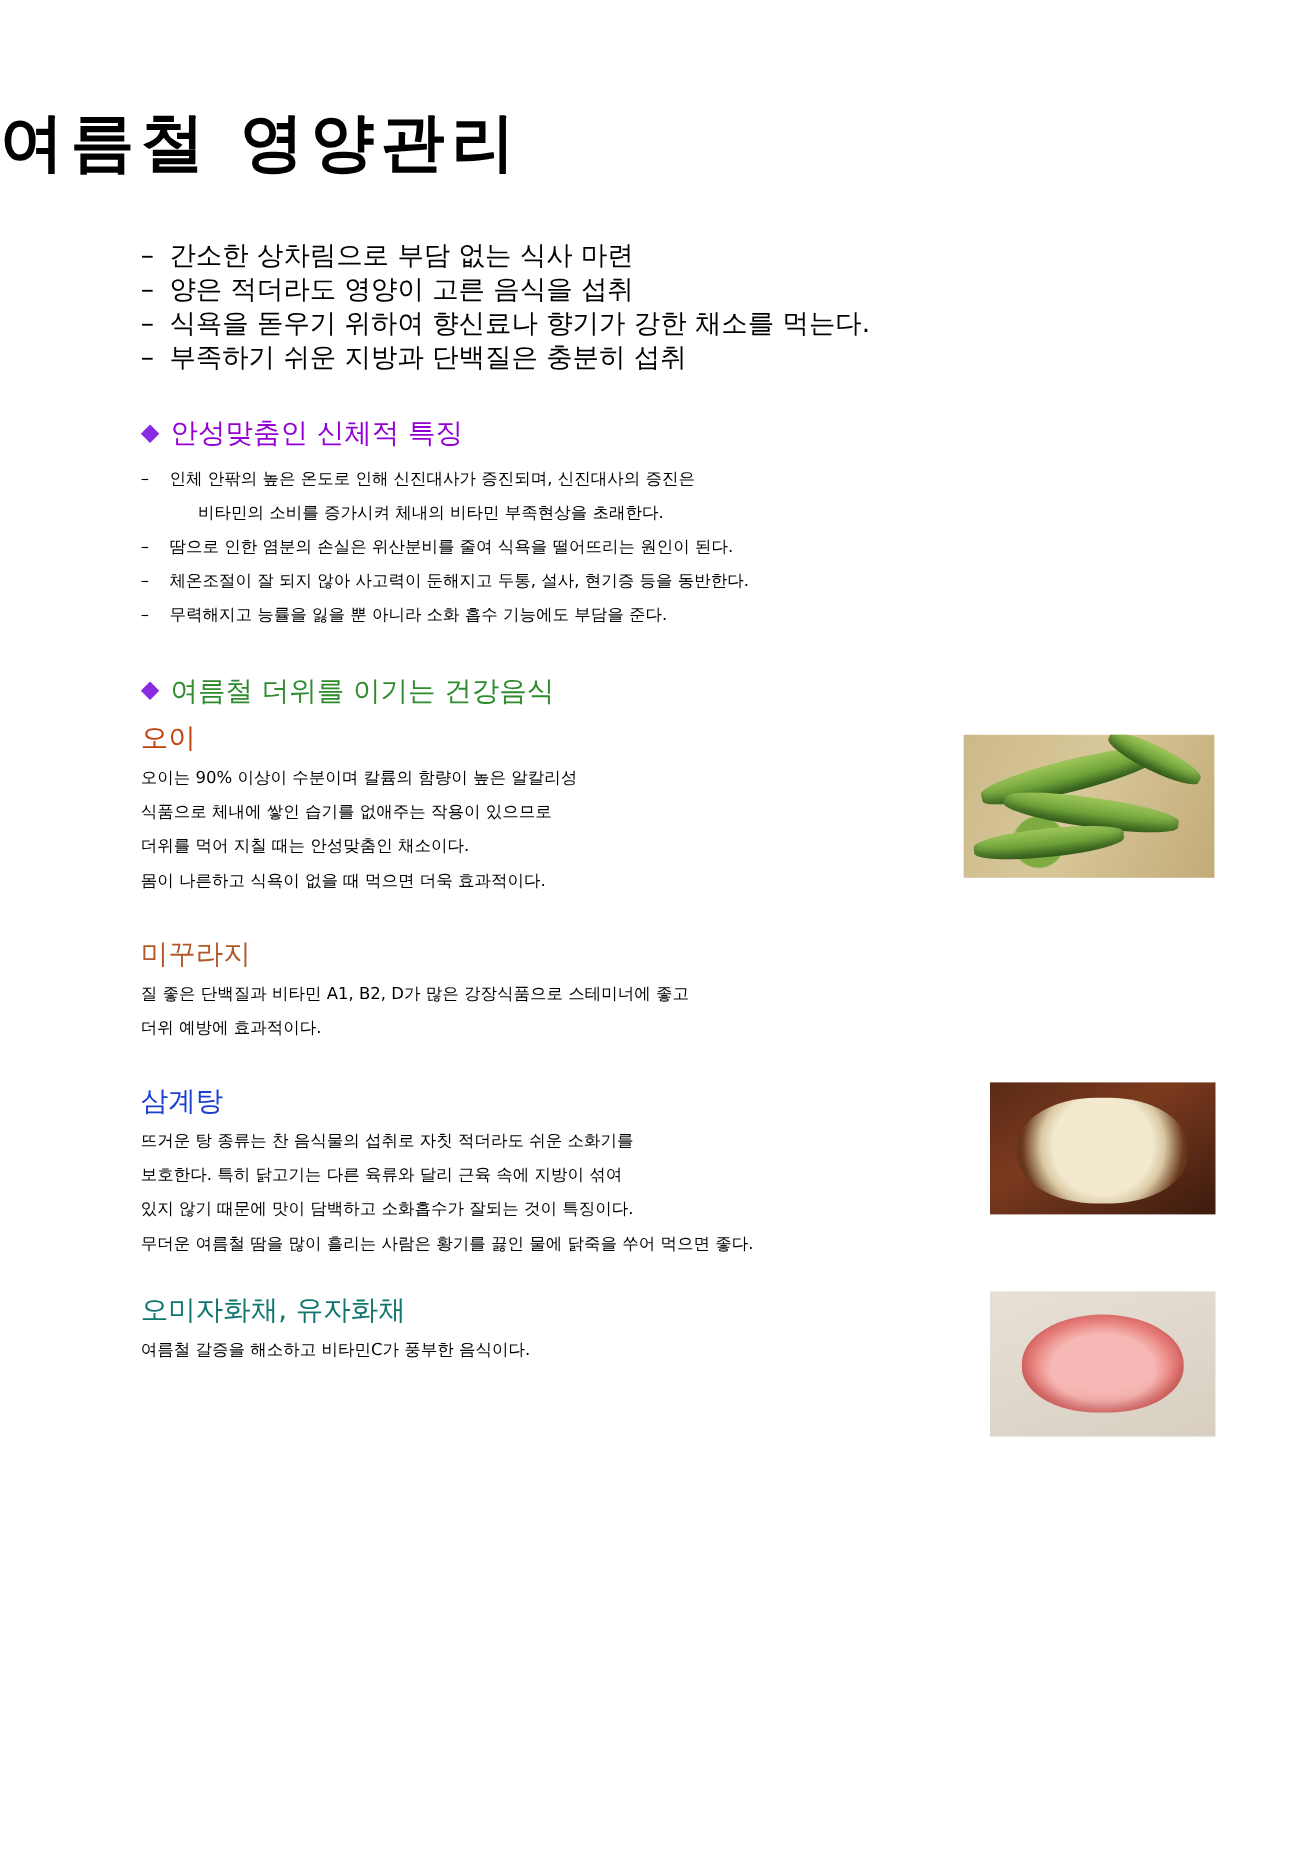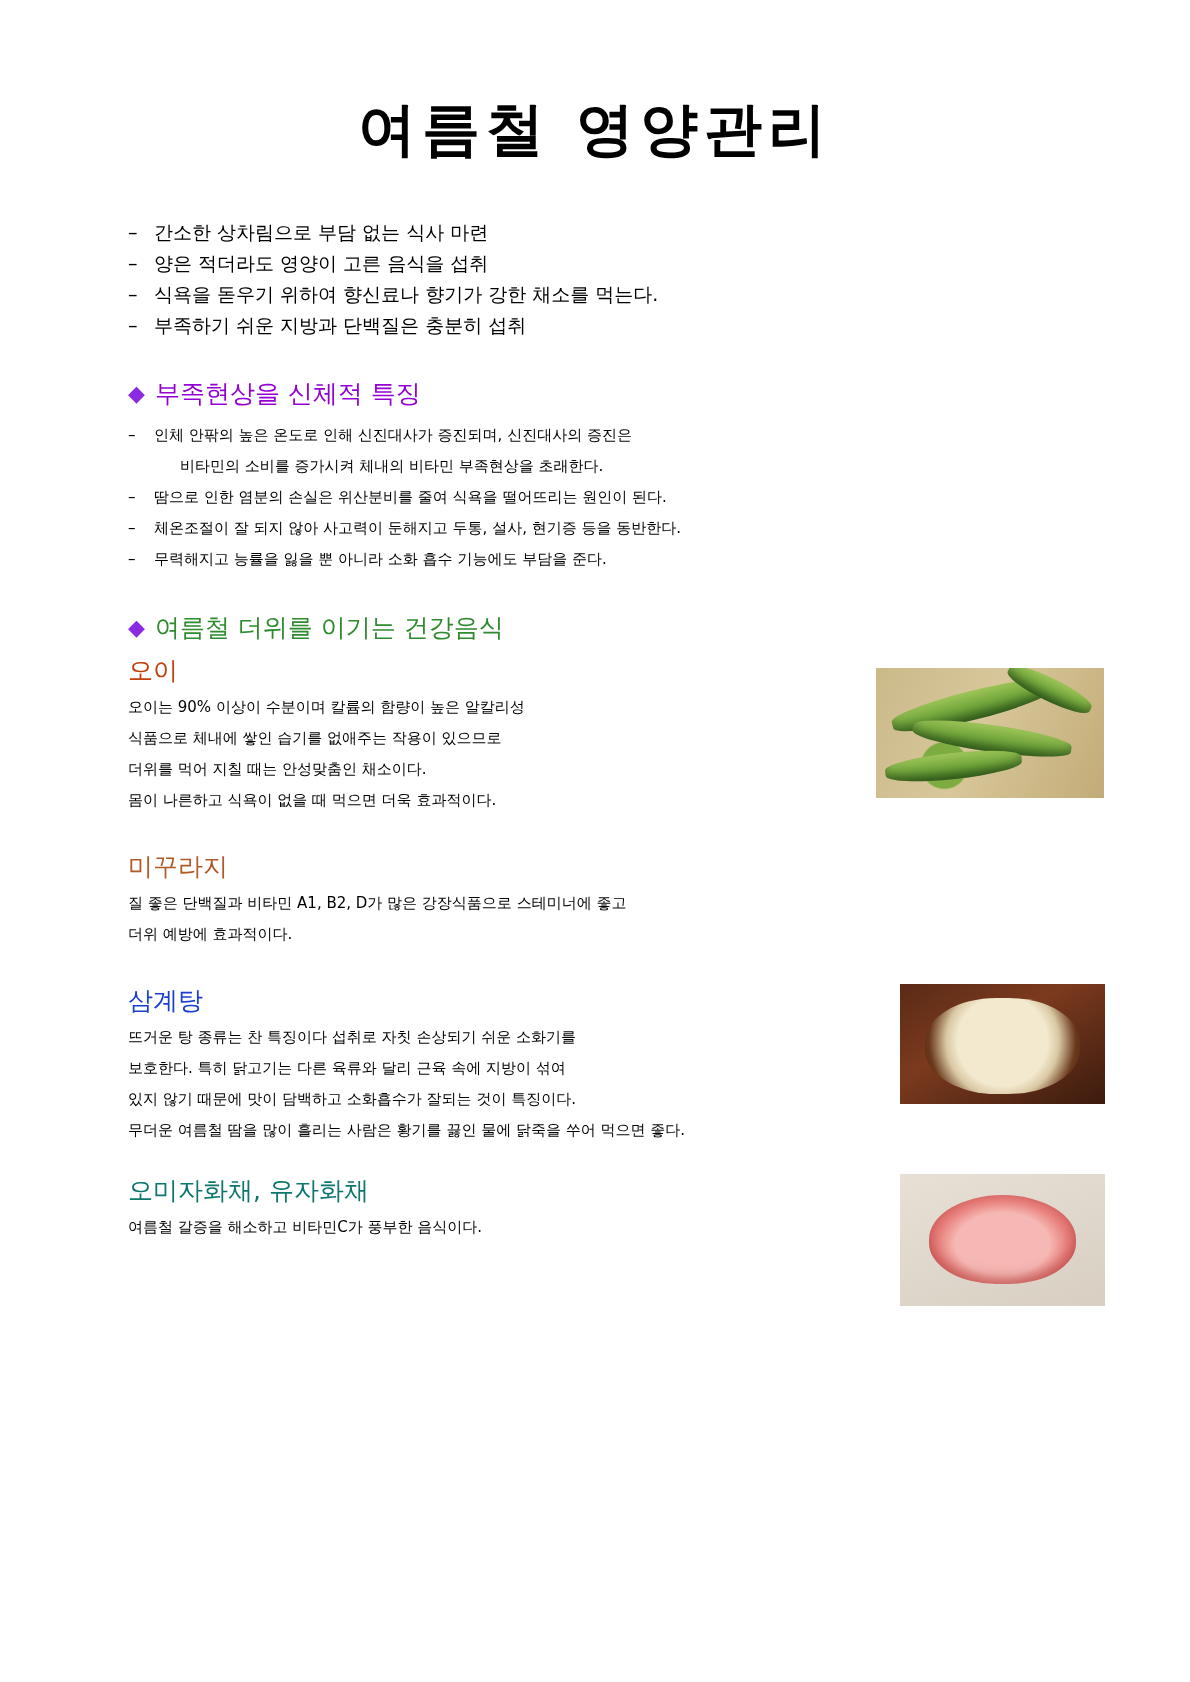--- a/index.html
+++ b/index.html
@@ -16,41 +16,41 @@
     overflow: hidden;
   }
   .page {
     position: relative;
     width: 1190px;
     height: 1682px;
     padding: 0;
     box-sizing: border-box;
   }
   .title {
-    text-align: center;
+    text-align: left;
     font-size: 58px;
     font-weight: bold;
     letter-spacing: 6px;
     margin: 95px 0 0 0;
     line-height: 1.2;
   }
 
   .content {
     margin: 52px 0 0 0;
     padding: 0 125px 0 128px;
     box-sizing: border-box;
   }
 
   .bullet-list {
     margin: 0;
     padding: 0;
     list-style: none;
   }
   .bullet-list li {
-    font-size: 19px;
+    font-size: 24px;
     line-height: 31px;
     white-space: nowrap;
   }
   .dash {
     display: inline-block;
     width: 26px;
   }
 
   .section-head {
     font-size: 25px;
@@ -179,21 +179,21 @@
 
     <ul class="bullet-list">
       <li><span class="dash">–</span><span>간소한 상차림으로 부담 없는 식사 마련</span></li>
       <li><span class="dash">–</span><span>양은 적더라도 영양이 고른 음식을 섭취</span></li>
       <li><span class="dash">–</span><span>식욕을 돋우기 위하여 향신료나 향기가 강한 채소를 먹는다.</span></li>
       <li><span class="dash">–</span><span>부족하기 쉬운 지방과 단백질은 충분히 섭취</span></li>
     </ul>
 
     <div class="section-head">
       <span class="diamond">◆</span>
-      <span class="sec-purple">부족현상을 신체적 특징</span>
+      <span class="sec-purple">안성맞춤인 신체적 특징</span>
     </div>
 
     <div>
       <div class="body-line"><span class="dash">–</span><span>인체 안팎의 높은 온도로 인해 신진대사가 증진되며, 신진대사의 증진은</span></div>
       <div class="body-line indent-line"><span class="dash"></span><span>비타민의 소비를 증가시켜 체내의 비타민 부족현상을 초래한다.</span></div>
       <div class="body-line"><span class="dash">–</span><span>땀으로 인한 염분의 손실은 위산분비를 줄여 식욕을 떨어뜨리는 원인이 된다.</span></div>
       <div class="body-line"><span class="dash">–</span><span>체온조절이 잘 되지 않아 사고력이 둔해지고 두통, 설사, 현기증 등을 동반한다.</span></div>
       <div class="body-line"><span class="dash">–</span><span>무력해지고 능률을 잃을 뿐 아니라 소화 흡수 기능에도 부담을 준다.</span></div>
     </div>
 
@@ -221,21 +221,21 @@
       <div class="food-name n-brown">미꾸라지</div>
       <div class="body-line">질 좋은 단백질과 비타민 A1, B2, D가 많은 강장식품으로 스테미너에 좋고</div>
       <div class="body-line">더위 예방에 효과적이다.</div>
     </div>
 
     <div class="food-block" style="margin-top:34px;">
       <div class="photo img-samgyetang" style="top:0px;">
         <div class="bowl"></div>
       </div>
       <div class="food-name n-blue">삼계탕</div>
-      <div class="body-line">뜨거운 탕 종류는 찬 특징이다 섭취로 자칫 손상되기 쉬운 소화기를</div>
+      <div class="body-line">뜨거운 탕 종류는 찬 음식물의 섭취로 자칫 적더라도 쉬운 소화기를</div>
       <div class="body-line">보호한다. 특히 닭고기는 다른 육류와 달리 근육 속에 지방이 섞여</div>
       <div class="body-line">있지 않기 때문에 맛이 담백하고 소화흡수가 잘되는 것이 특징이다.</div>
       <div class="body-line">무더운 여름철 땀을 많이 흘리는 사람은 황기를 끓인 물에 닭죽을 쑤어 먹으면 좋다.</div>
     </div>
 
     <div class="food-block" style="margin-top:28px;">
       <div class="photo img-hwachae" style="top:0px;">
         <div class="bowl2"></div>
       </div>
       <div class="food-name n-mag">오미자화채, 유자화채</div>

